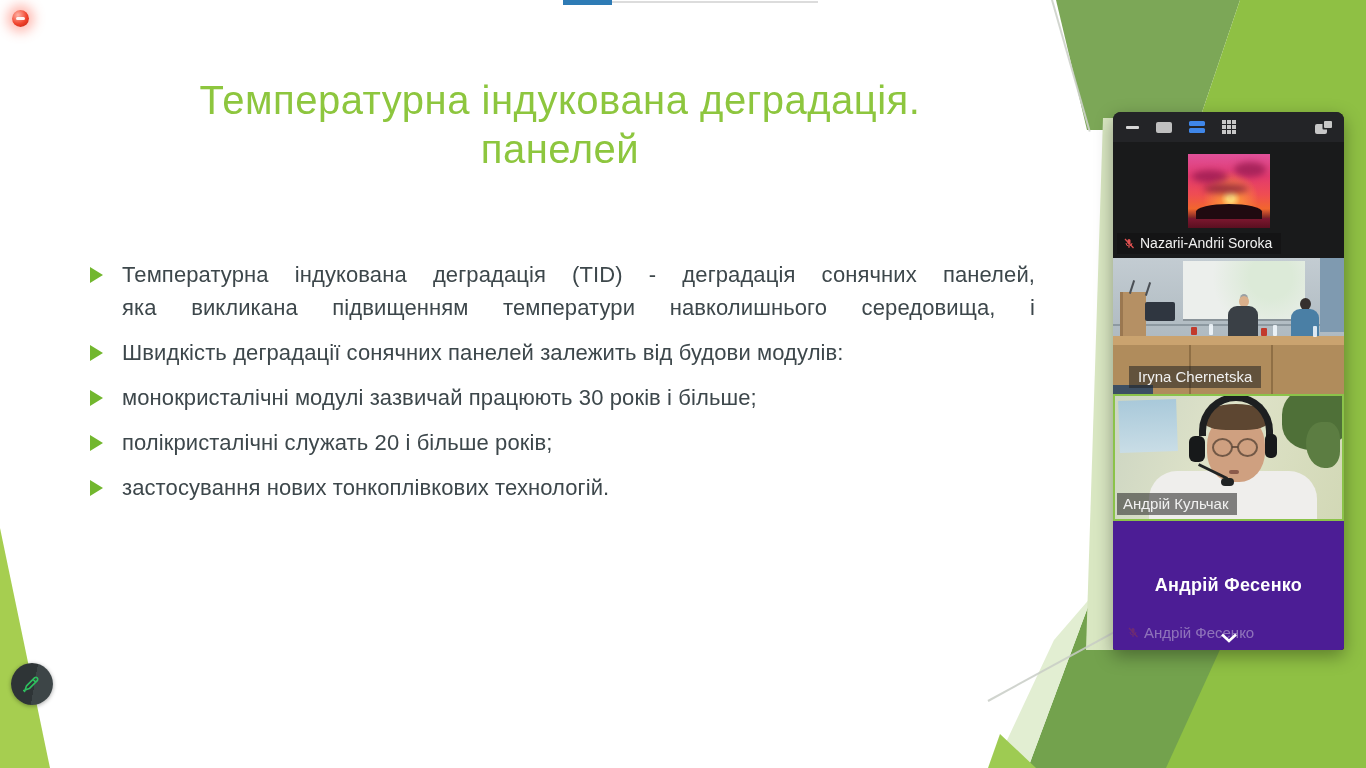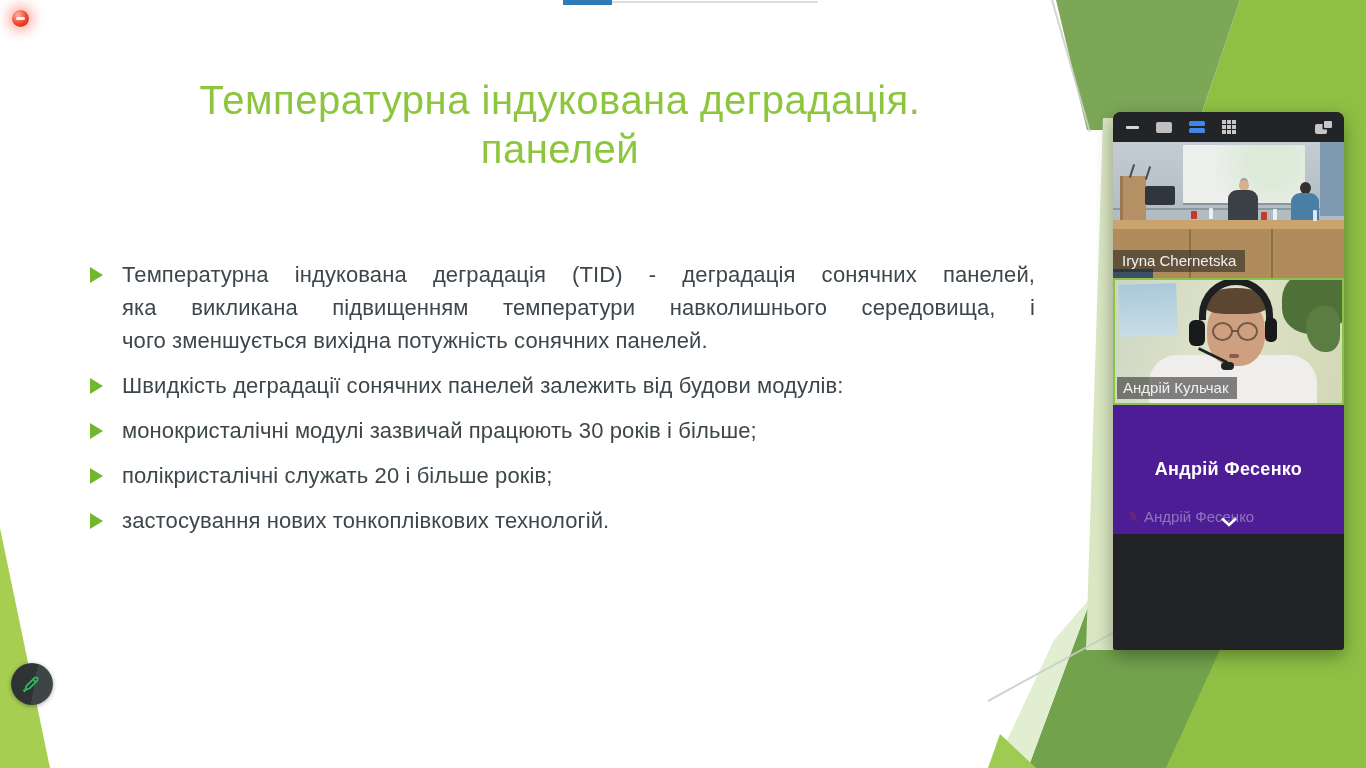--- a/index.html
+++ b/index.html
@@ -85,21 +85,21 @@
 
   .tile { position:relative; width:100%; overflow:hidden; cursor:pointer; }
   .tile1 { height:116px; background:#191a1b; }
   .tile2 { height:136px; }
   .tile3 { height:127px; border:2px solid #8bc34a; background:#d7dcc0; }
   .tile4 { height:129px; background:#4c1d95; }
 
   .name-tag { position:absolute; left:4px; bottom:4px; display:flex; align-items:center; gap:5px;
               background:rgba(18,18,18,.62); color:#f1f1f1; padding:2px 9px 3px 6px;
               font-size:14px; white-space:nowrap; }
-  .tile2 .name-tag { font-size:15px; background:rgba(35,35,35,.55); bottom:6px; left:0; padding-left:9px; }
+  .tile2 .name-tag { font-size:15px; background:rgba(35,35,35,.55); bottom:6px; left:16px; padding-left:9px; }
   .tile3 .name-tag { font-size:15px; background:rgba(35,35,35,.55); bottom:4px; left:2px; }
   .tile4 .name-tag { background:transparent; opacity:.4; font-size:15px; bottom:6px; left:8px; }
 
   
   .avatar-sunset { position:absolute; left:50%; top:12px; transform:translateX(-50%);
                    width:82px; height:74px; overflow:hidden;
                    background:
                      radial-gradient(circle at 52% 60%, rgba(255,222,120,.95) 0 5%, rgba(255,150,60,.8) 16%, rgba(255,90,90,0) 45%),
                      linear-gradient(180deg,#e0519a 0%,#e23a6e 30%,#ef4d52 55%,#f2662e 74%,#581024 90%,#290814 100%); }
   .cloud { position:absolute; border-radius:50%; background:rgba(150,25,80,.75); filter:blur(3px); }
@@ -192,21 +192,20 @@
     <div>панелей</div>
   </div>
 
   <div class="bullets">
 
     <div class="bullet">
       <div class="bullet-marker"></div>
       <div class="bullet-text">
         <div class="bl stretch">Температурна індукована деградація (TID) - деградація сонячних панелей,</div>
         <div class="bl stretch">яка викликана підвищенням температури навколишнього середовища, і</div>
-        <div class="bl">чого зменшується вихідна потужність сонячних панелей.</div>
       </div>
     </div>
 
     <div class="bullet">
       <div class="bullet-marker"></div>
       <div class="bullet-text">
         <div class="bl">Швидкість деградації сонячних панелей залежить від будови модулів:</div>
       </div>
     </div>
 
@@ -259,20 +258,38 @@
           <span></span>
           <span></span>
           <span></span>
       </div>
       <div class="ic-popout">
         <div class="big"></div>
           <div class="small"></div>
       </div>
     </div>
 
+    <div class="tile tile1">
+      <div class="avatar-sunset">
+        <div class="cloud c1"></div>
+          <div class="cloud c2"></div>
+          <div class="cloud c3"></div>
+        <div class="water"></div>
+          <div class="hill"></div>
+      </div>
+      <div class="name-tag">
+        <svg class="micsvg" width="12" height="13" viewBox="0 0 24 24">
+          <path d="M12 3a3 3 0 0 1 3 3v5a3 3 0 0 1-6 0V6a3 3 0 0 1 3-3z" fill="#e05252"></path>
+          <path d="M6 11a6 6 0 0 0 12 0" stroke="#e05252" stroke-width="2" fill="none"></path>
+          <path d="M12 17v4" stroke="#e05252" stroke-width="2"></path>
+          <path d="M4 3l17 18" stroke="#e05252" stroke-width="2.5"></path>
+        </svg>
+        <span>Nazarii-Andrii Soroka</span>
+      </div>
+    </div>
 
     <div class="tile tile2">
       <div class="room">
         <div class="rscreen"></div>
         <div class="rwall-line"></div>
         <div class="rblue"></div>
         <div class="rpodium"></div>
         <div class="rmic"></div>
           <div class="rmic rmic2"></div>
         <div class="rmonitor"></div>

